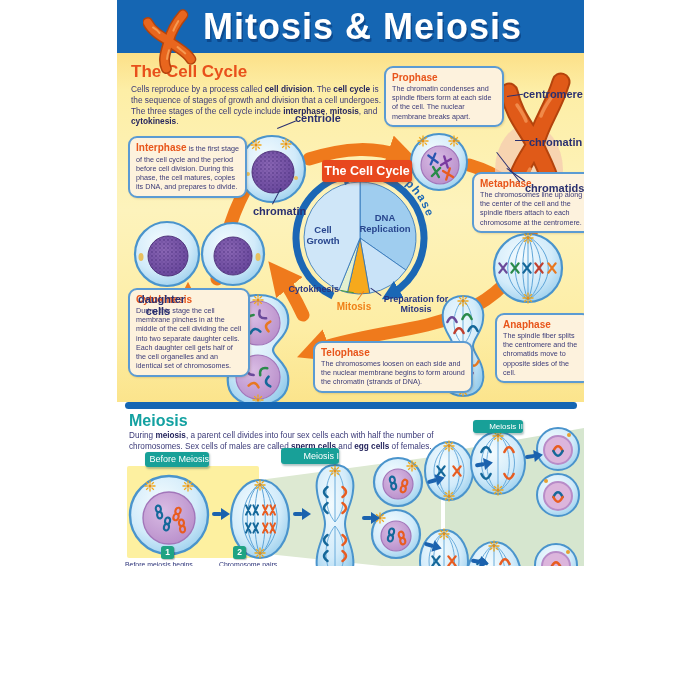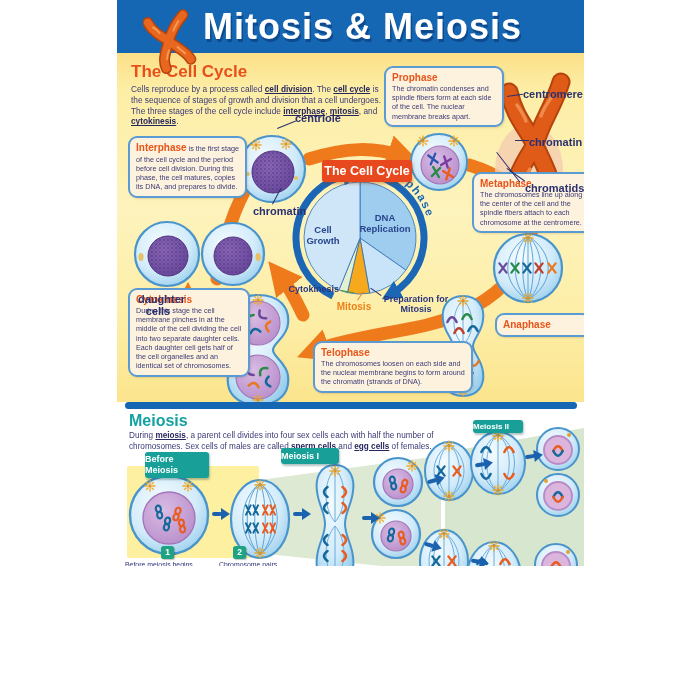--- a/index.html
+++ b/index.html
@@ -6,34 +6,34 @@
   #stage{position:relative;width:700px;height:566px;background:#fff;overflow:hidden;
          font-family:"Liberation Sans","DejaVu Sans",sans-serif;}
   .poster{position:absolute;left:117px;top:0;width:467px;height:700px;overflow:hidden;
     background:linear-gradient(180deg,#fce088 53px,#fdeea6 90px,#fdf3bc 210px,#fdeda4 330px,#fbe48c 402px,#ffffff 402px);}
   .abs{position:absolute;}
   .hdr{position:absolute;left:0;top:0;width:467px;height:53px;background:#1566b3;}
   .title{position:absolute;left:24px;right:0;top:6px;text-align:center;color:#fff;
     font-size:36px;font-weight:bold;letter-spacing:1px;text-shadow:1.5px 2.5px 0 #0d4a8e;}
   .h-cc{position:absolute;left:14px;top:62px;font-size:17px;font-weight:bold;color:#e8501b;}
   .intro{position:absolute;color:#3b3a78;font-size:8.3px;line-height:1.3;}
-  .intro b{color:#26265e;text-decoration:underline;}
+  .intro b{color:#26265e;}
   .cellout{position:absolute;background:#fdf2dd;border:2px solid #5b9bd3;border-radius:9px;
     padding:4px 6px;z-index:6;box-shadow:1px 1px 2px rgba(120,90,30,.18);}
   .cellout h4{margin:0 0 1px;color:#e8551b;font-size:10px;}
   .cellout p{margin:0;color:#3b3a78;font-size:7.2px;line-height:1.28;}
   .lbl{position:absolute;color:#2a3070;font-weight:bold;font-size:11px;line-height:1.1;z-index:7;}
   .ln{position:absolute;background:#2a3070;height:1px;transform-origin:0 0;z-index:7;}
   .redbox{position:absolute;left:205px;top:160px;width:90px;height:22px;background:#e8481e;
     border-radius:3px;color:#fff;font-weight:bold;font-size:12.5px;text-align:center;line-height:22px;z-index:5;
     box-shadow:1px 2px 3px rgba(150,60,10,.35);}
   .pielbl{position:absolute;font-weight:bold;text-align:center;z-index:5;line-height:1.15;}
   .divider{position:absolute;left:8px;top:402px;width:452px;height:7px;border-radius:4px;background:#1566b3;z-index:8;}
   .h-mei{position:absolute;left:12px;top:412px;font-size:16px;font-weight:bold;color:#13a1a1;}
-  .badge{position:absolute;background:#18a098;color:#fff;font-weight:bold;text-align:left;
+  .badge{position:absolute;background:#18a098;color:#fff;font-weight:normal;text-align:right;
     border-radius:3px;z-index:6;box-shadow:1px 1.5px 2px rgba(0,60,60,.3);}
   .stepnum{position:absolute;width:13px;height:13px;background:#1fa383;color:#fff;font-weight:bold;
     font-size:8.5px;text-align:center;line-height:13px;border-radius:2.5px;z-index:6;box-shadow:1px 1px 1px rgba(0,0,0,.25);}
   .steptxt{position:absolute;color:#2a3178;font-size:6.9px;line-height:1.28;z-index:6;}
   .marrow{position:absolute;width:18px;height:12px;z-index:5;}
   .marrow::before{content:"";position:absolute;left:0;top:4px;width:10px;height:4px;background:#1b62ae;border-radius:2px;}
   .marrow::after{content:"";position:absolute;left:9px;top:0;border-left:9px solid #1b62ae;
     border-top:6px solid transparent;border-bottom:6px solid transparent;}
   .band{position:absolute;z-index:1;}
   .pun{position:absolute;left:11px;top:580px;width:150px;height:115px;background:#fdf7c2;
@@ -286,20 +286,21 @@
   </div>
   <div class="cellout" style="left:11px;top:136px;width:103px">
     <p><b style="color:#e8551b;font-size:10px">Interphase</b><span> is the first stage of the cell cycle and the period before cell division.  During this phase, the cell matures, copies its DNA, and prepares to divide.</span></p>
   </div>
   <div class="cellout" style="left:355px;top:172px;width:104px">
     <h4>Metaphase</h4>
     <p>The chromosomes line up along the center of the cell and the spindle fibers attach to each chromosome at the centromere.</p>
   </div>
   <div class="cellout" style="left:378px;top:313px;width:80px">
     <h4>Anaphase</h4>
+    <p>The spindle fiber splits the centromere and the chromatids move to opposite sides of the cell.</p>
   </div>
   <div class="cellout" style="left:196px;top:341px;width:144px">
     <h4>Telophase</h4>
     <p>The chromosomes loosen on each side and the nuclear membrane begins to form around the chromatin (strands of DNA).</p>
   </div>
   <div class="cellout" style="left:11px;top:288px;width:106px">
     <h4>Cytokinesis</h4>
     <p>During this stage the cell membrane pinches in at the middle of the cell dividing the cell into two separate daughter cells.  Each daughter cell gets half of the cell organelles and an identical set of chromosomes.</p>
   </div>
 

